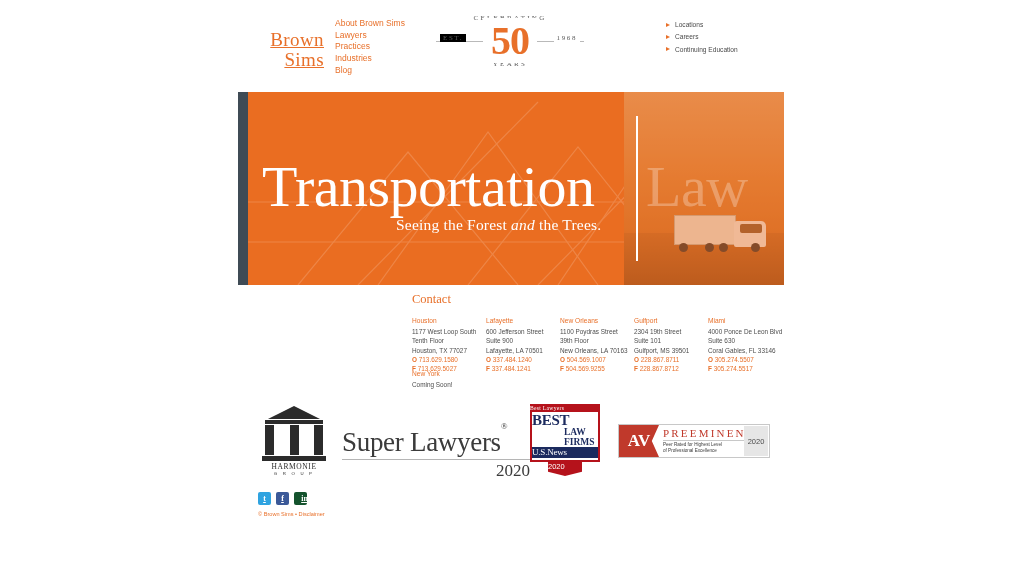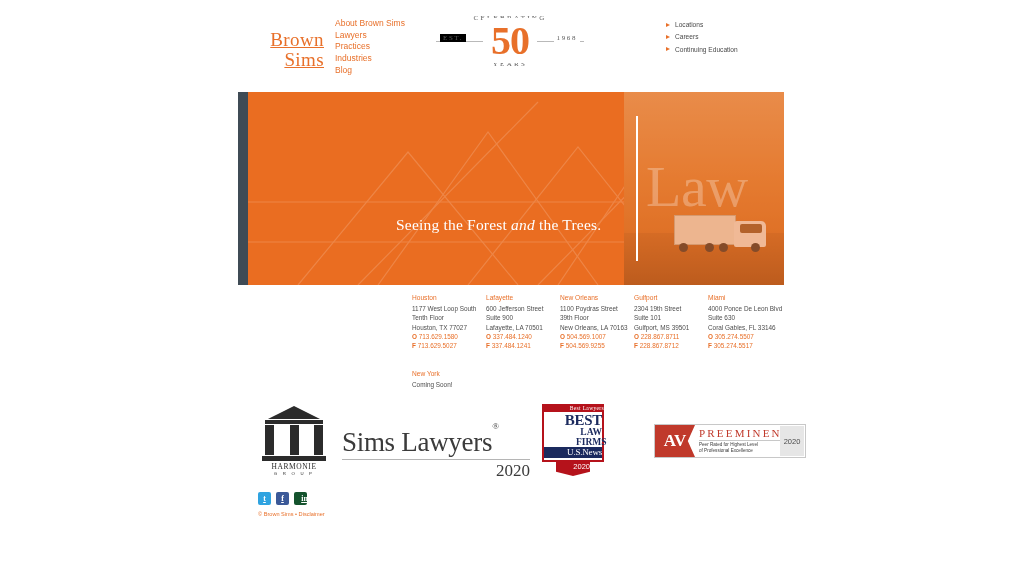--- a/index.html
+++ b/index.html
@@ -265,22 +265,22 @@
     font-size: 27px; color: #3b3b3b; line-height: 28px; letter-spacing: -.3px;
   }
   .super-word sup { font-size: 9px; top: -12px; position: relative; }
   .super-rule { border-top: 1px solid #b5b5b5; margin-top: 3px; }
   .super-year {
     text-align: right; font-family: "Liberation Serif", serif;
     font-size: 17px; color: #3b3b3b; margin-top: 1px;
   }
 
   .badge-best {
-    position: absolute; left: 292px; top: 0; width: 62px; height: 70px;
-    text-align: right;
+    position: absolute; left: 280px; top: 0; width: 70px; height: 70px;
+    text-align: left;
   }
   .best-top {
     background: #b5121b; color: #fff; font-family: "Liberation Serif", serif;
     font-size: 5.6px; letter-spacing: .3px; padding: 1px 0;
   }
   .best-mid {
     background: #fff; border: 2px solid #b5121b; border-top: none;
     padding: 1px 0 2px;
   }
   .best-big {
@@ -296,21 +296,21 @@
     font-size: 9px; line-height: 11px; letter-spacing: -.2px;
   }
   .best-ribbon {
     width: 34px; margin: 0 auto; background: #b5121b; color: #fff;
     font-size: 7.5px; line-height: 10px;
     clip-path: polygon(0 0,100% 0,100% 70%,50% 100%,0 70%);
     height: 14px;
   }
 
   .badge-av {
-    position: absolute; left: 404px; top: 20px; width: 152px; height: 34px;
+    position: absolute; left: 368px; top: 20px; width: 152px; height: 34px;
   }
   .av-box {
     position: absolute; inset: 0; border: 1px solid #c8c8c8; background: #fff;
     display: flex; align-items: stretch;
   }
   .av-left {
     width: 40px; background: #c0392b; color: #fff;
     display: flex; align-items: center; justify-content: center;
     font-family: "Liberation Serif", serif; font-size: 17px; font-weight: bold;
     clip-path: polygon(0 0, 100% 0, 82% 50%, 100% 100%, 0 100%);
@@ -425,27 +425,29 @@
       <div class="wheel w2"></div>
       <div class="wheel w3"></div>
       <div class="wheel w4"></div>
       <div class="veil"></div>
     </div>
 
     <div class="hero-accent"></div>
     <div class="hero-divider"></div>
 
     <div class="hero-title-ghost">Law</div>
+    <div class="hero-title">Transportation</div>
     <div class="hero-sub">
       <span>Seeing the Forest </span><i>and</i><span> the Trees.</span>
     </div>
   </div>
 
 
   <div class="contact">
+    <div class="sec-title">Contact</div>
     <div class="cols">
 
       <div class="col">
         <div class="col-title">Houston</div>
         <div class="line">1177 West Loop South</div>
         <div class="line">Tenth Floor</div>
         <div class="line">Houston, TX 77027</div>
         <div class="ph"><b>O</b> <span>713.629.1580</span></div>
         <div class="ph"><b>F</b> <span>713.629.5027</span></div>
 
@@ -504,21 +506,21 @@
           <i></i>
           <i></i>
         </div>
       <div class="harm-base"></div>
       <div class="harm-name">HARMONIE</div>
       <div class="harm-sub">G R O U P</div>
     </div>
 
     <div class="badge-super">
       <div class="super-word">
-        <span>Sims Lawyers</span><sup>®</sup>
+        <span>Super Lawyers</span><sup>®</sup>
       </div>
       <div class="super-rule"></div>
       <div class="super-year">2020</div>
     </div>
 
     <div class="badge-best">
       <div class="best-top">Best Lawyers</div>
       <div class="best-mid">
         <div class="best-big">BEST</div>
         <div class="best-lf">LAW FIRMS</div>

